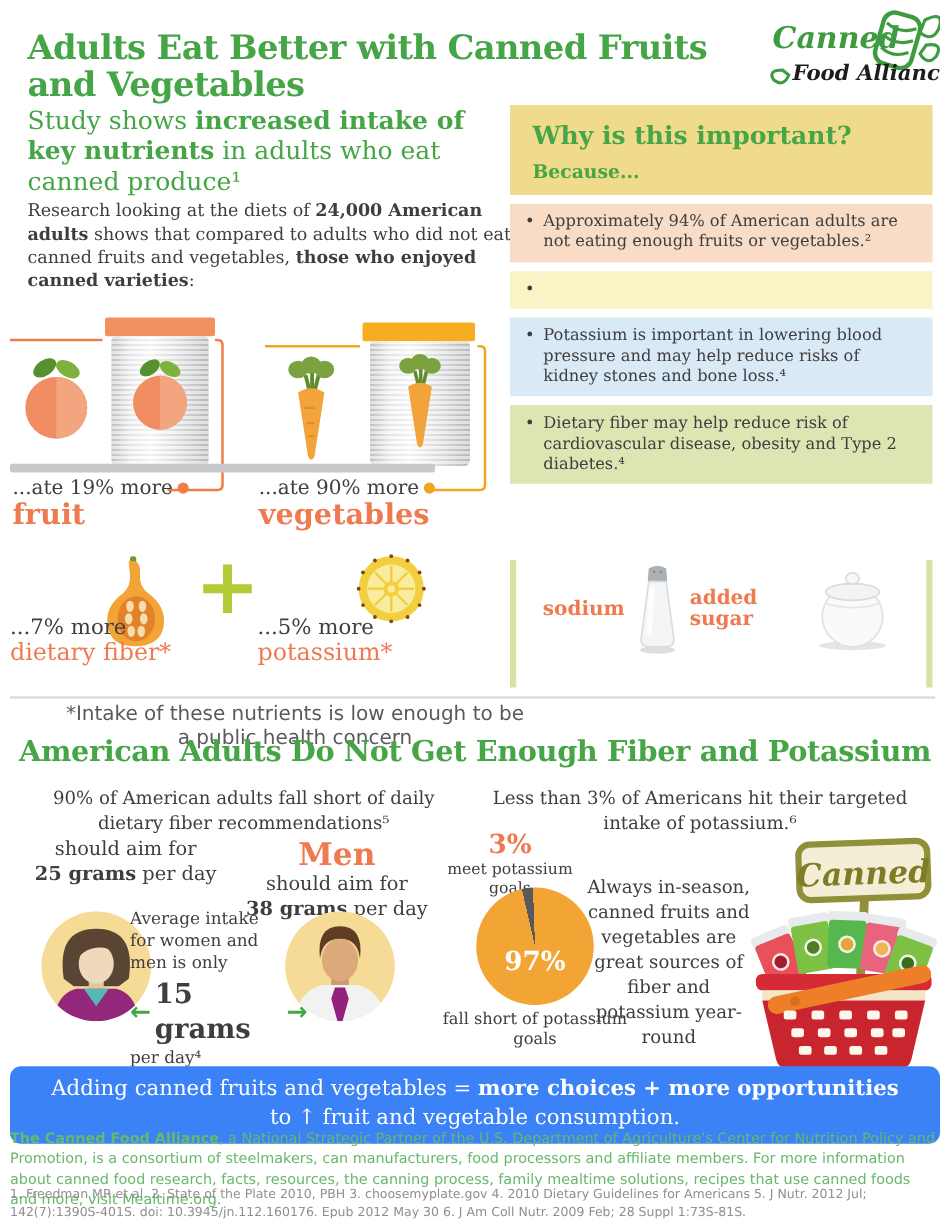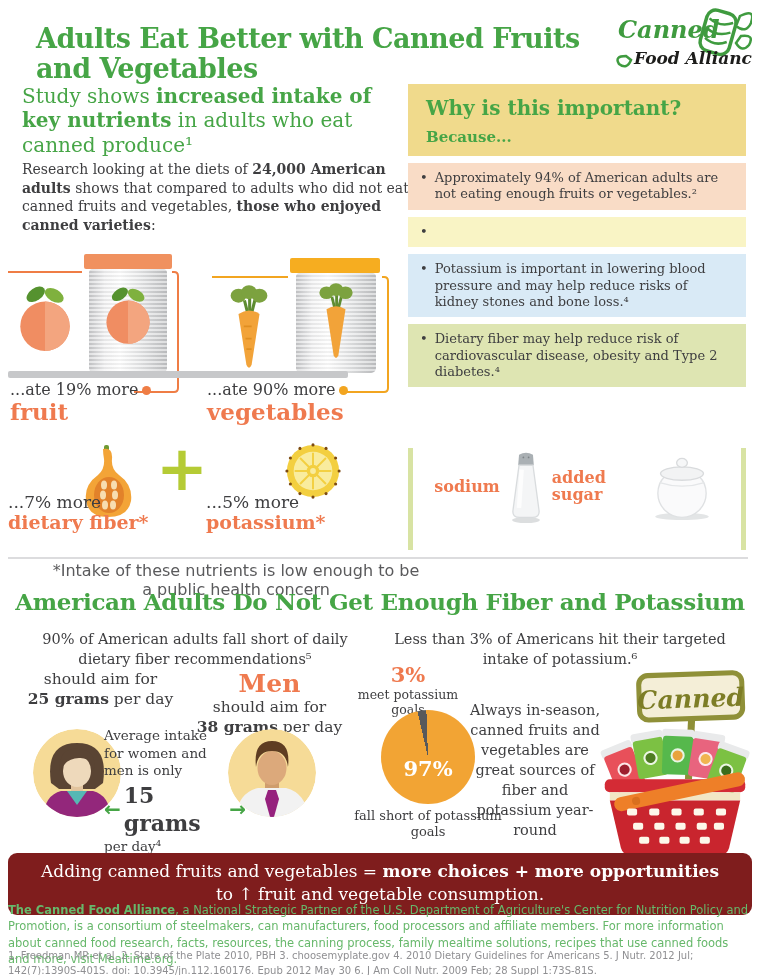--- a/index.html
+++ b/index.html
@@ -1,21 +1,21 @@
 <!DOCTYPE html>
 <html><head>
 <meta charset="utf-8">
 <style>
   html,body{margin:0;padding:0;background:#fff;}
   #page{position:relative;width:760px;height:975px;background:#fff;overflow:hidden;
         font-family:"DejaVu Serif",serif;color:#3e3e40;}
   .abs{position:absolute;}
   
   .main-title{left:22px;top:6px;width:588px;font-size:27px;line-height:1.12;font-weight:bold;
-              color:#46a546;letter-spacing:-0.5px;margin-left:14px;}
+              color:#46a546;letter-spacing:-0.5px;}
   .logo{left:612px;top:2px;width:140px;height:72px;}
   .subtitle{left:22px;top:84px;width:392px;font-size:20px;line-height:1.22;color:#46a546;}
   .subtitle b{font-weight:bold;}
   .intro-par{left:22px;top:160px;width:392px;font-size:14px;line-height:1.33;}
   
   .group{width:182px;height:152px;}
   .fruit-group{left:8px;top:246px;}
   .veg-group{left:212px;top:246px;width:186px;}
   .lid{position:absolute;border-radius:2px;}
   .can-body{position:absolute;border-radius:4px 4px 5px 5px;
@@ -25,21 +25,21 @@
   .can-body svg{position:absolute;left:50%;transform:translateX(-50%);}
   .shelf{left:8px;top:371px;width:340px;height:7px;background:#c7c8ca;border-radius:2px;}
   .stat-label{font-size:16px;line-height:1.2;}
   .stat-word{font-size:23px;font-weight:bold;color:#ef7a4f;line-height:1.1;}
   .fruit-label{left:10px;top:380px;width:180px;}
   .veg-label{left:207px;top:380px;width:190px;}
   .dot{display:inline-block;width:9px;height:9px;border-radius:50%;vertical-align:middle;margin-left:4px;}
   .dot.o{background:#ef7d45;} .dot.y{background:#f2a520;}
   
   .more-amount{font-size:17px;line-height:1.2;}
-  .more-word{font-size:19px;font-weight:bold;color:#ef7a4f;line-height:1.15;}
+  .more-word{font-size:19px;font-weight:normal;color:#ef7a4f;line-height:1.15;}
   .plus-sign{left:156px;top:438px;font-family:"DejaVu Sans",sans-serif;font-size:62px;font-weight:bold;
              color:#b5cb35;line-height:1;}
   .footnote{left:12px;top:561px;width:380px;text-align:center;
             font-family:"DejaVu Sans",sans-serif;font-size:16px;color:#5a5a5c;margin-left:34px;}
   
   .why-panel{left:408px;top:84px;width:338px;}
   .why-head{background:#f0da8c;padding:12px 18px 10px;}
   .why-title{font-size:20px;font-weight:bold;color:#46a546;}
   .why-sub{font-size:15px;font-weight:bold;color:#46a546;margin-top:8px;}
   .bullets{display:flex;flex-direction:column;gap:7px;margin-top:7px;}
@@ -67,21 +67,21 @@
   .avg-val-row{display:flex;align-items:center;justify-content:center;gap:3px;margin-top:1px;}
   .avg-arrow{color:#46a546;font-family:"DejaVu Sans",sans-serif;font-size:20px;font-weight:bold;}
   .avg-val{font-size:22px;font-weight:bold;}
   .pie{left:381px;top:710px;width:94px;height:94px;border-radius:50%;
        background:conic-gradient(from -13deg,#58595b 0deg 11deg,#f2a434 11deg 360deg);}
   .pie-big{position:absolute;left:0;right:0;top:46px;text-align:center;color:#fff;
            font-size:21px;font-weight:bold;}
   .pie-cap{left:348px;top:808px;width:160px;text-align:center;font-size:13px;line-height:1.25;}
   .always{left:468px;top:700px;width:134px;text-align:center;font-size:14.5px;line-height:1.38;}
   
-  .banner{left:8px;top:853px;width:744px;box-sizing:border-box;background:#7f1d1d;border-radius:9px;
+  .banner{left:8px;top:853px;width:744px;box-sizing:border-box;background:#3b82f6;border-radius:9px;
           color:#fff;text-align:center;padding:7px 12px 9px;font-size:17px;line-height:1.35;}
   .about{left:8px;top:902px;width:744px;font-family:"DejaVu Sans",sans-serif;font-size:11.5px;
          line-height:1.42;color:#67b86b;}
   .refs{left:8px;top:948px;width:744px;font-family:"DejaVu Sans",sans-serif;font-size:10px;
         line-height:1.5;color:#8f8f92;}
   svg text{font-family:"DejaVu Serif",serif;}
 </style>
 </head>
 <body>
 

